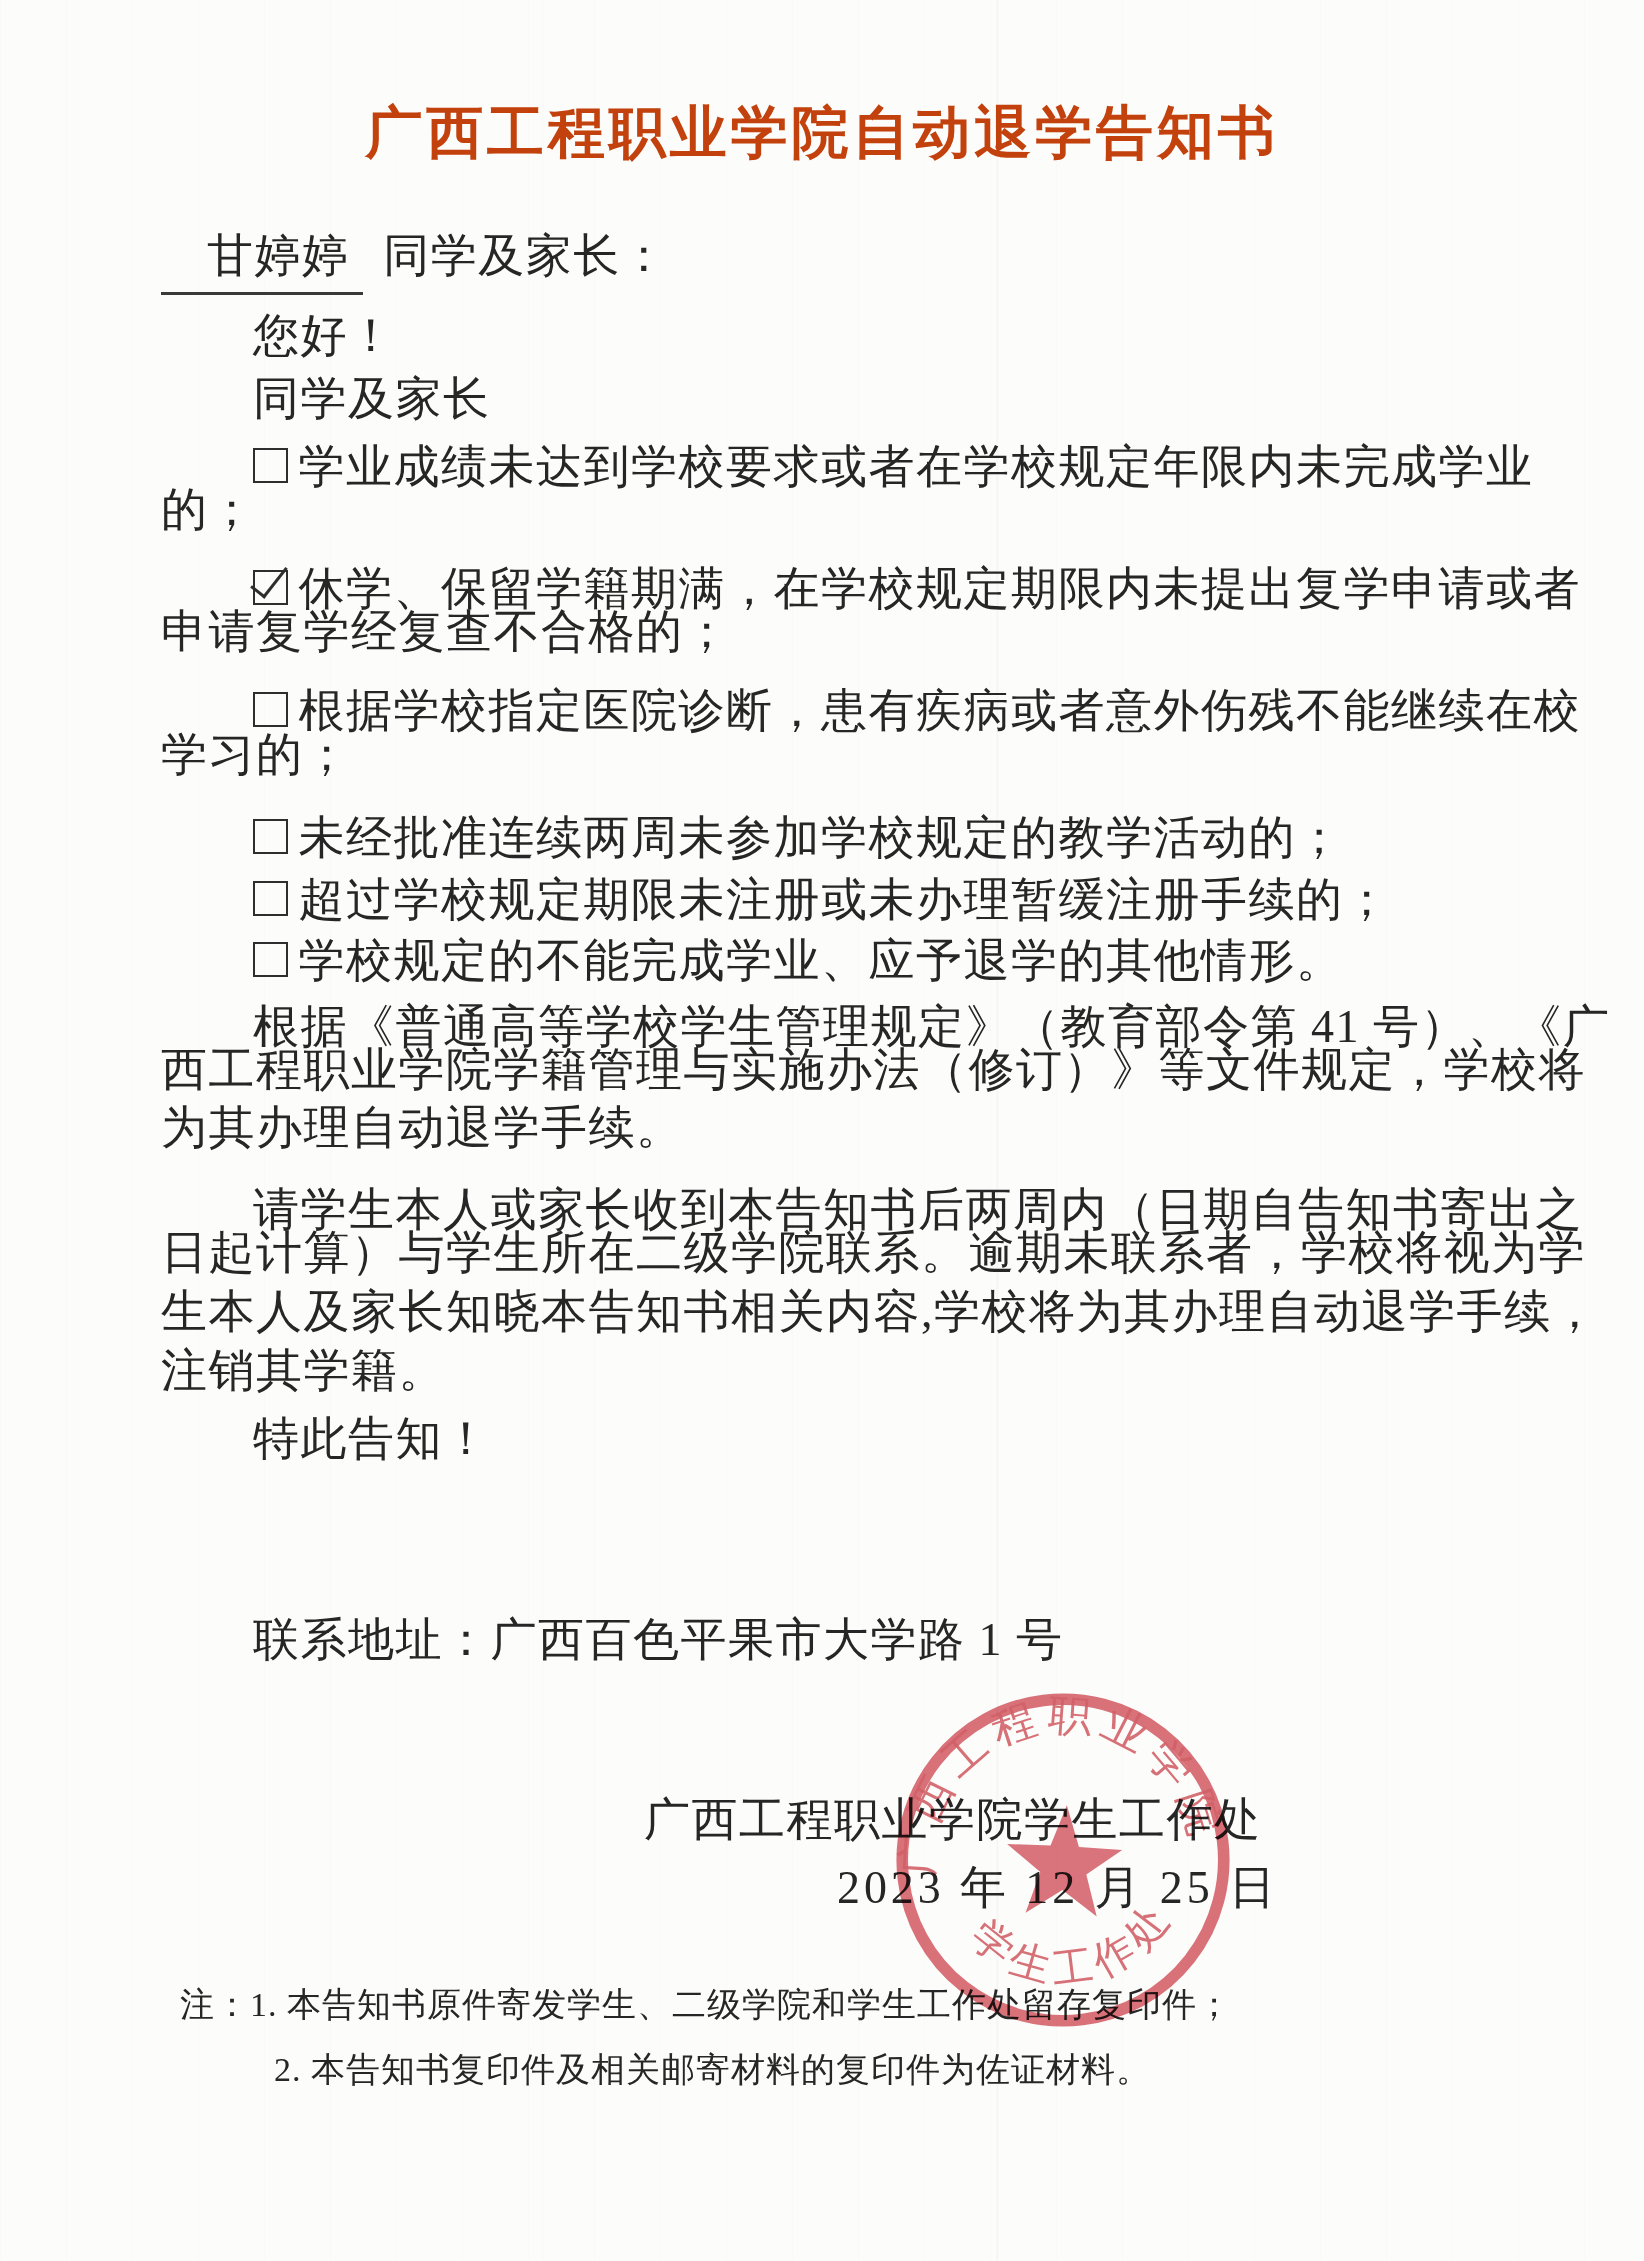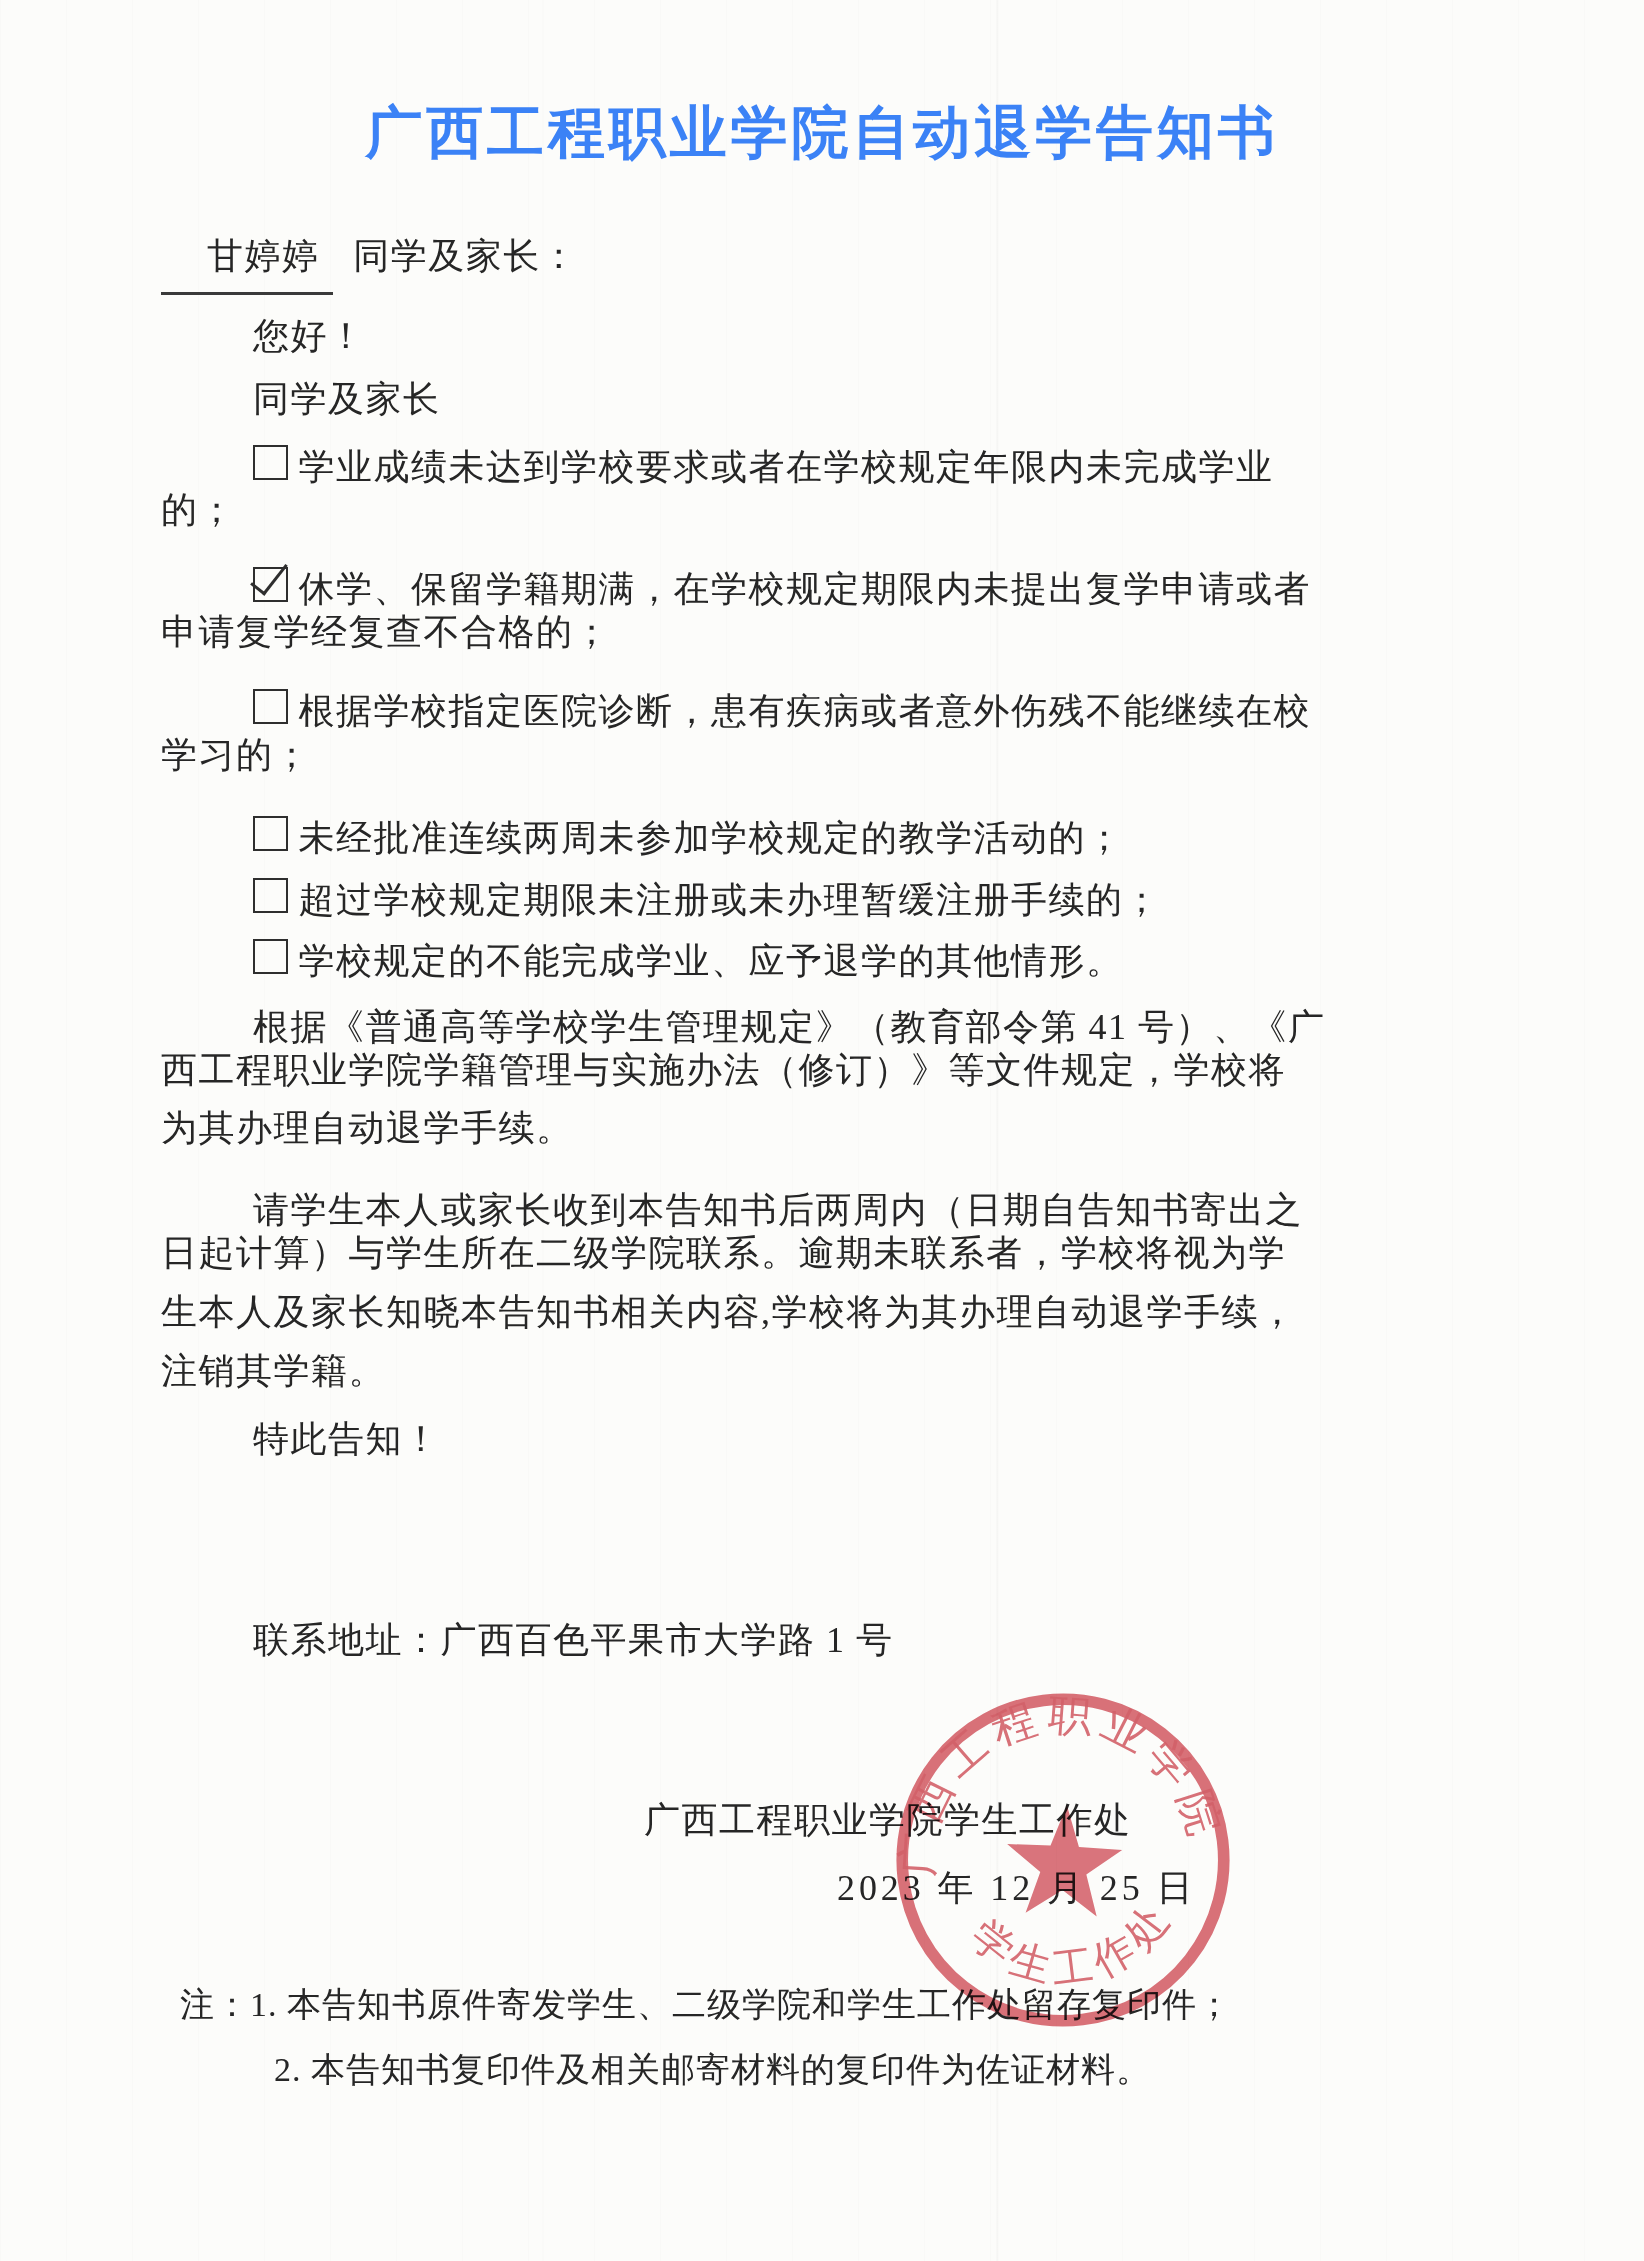--- a/index.html
+++ b/index.html
@@ -17,25 +17,25 @@
     background:
       linear-gradient(90deg, transparent 996px, rgba(0,0,0,0.035) 997px, transparent 999px),
       linear-gradient(90deg, transparent 542px, rgba(0,0,0,0.018) 543px, transparent 544px),
       repeating-linear-gradient(90deg, rgba(0,0,0,0.012) 0 1px, transparent 1px 66px);
   }
   .title{
     position:absolute;top:95px;left:0;width:100%;
     text-align:center;
     font-family:"Liberation Sans","DejaVu Sans",sans-serif;
     font-weight:bold;font-size:57px;letter-spacing:3.9px;
-    color:#3b82f6;
+    color:#c2410c;
   }
   .line{
     position:absolute;left:161px;height:62px;line-height:62px;
-    font-size:36px;letter-spacing:1.5px;white-space:nowrap;
+    font-size:46px;letter-spacing:1.5px;white-space:nowrap;
   }
   .indent{left:253px;margin-top:16px;}
   .small{font-size:34px;letter-spacing:1px;height:48px;line-height:48px;}
   .uname{
     display:inline-block;
     border-bottom:3.4px solid #3a3a3a;
     padding:0 13.5px 4.8px 46px;
   }
   .sal-rest{margin-left:20.3px;}
   .cb{

